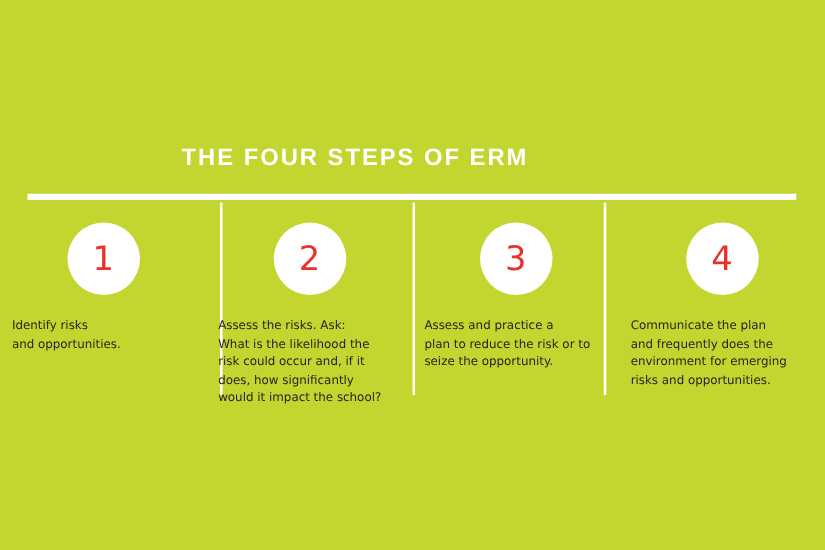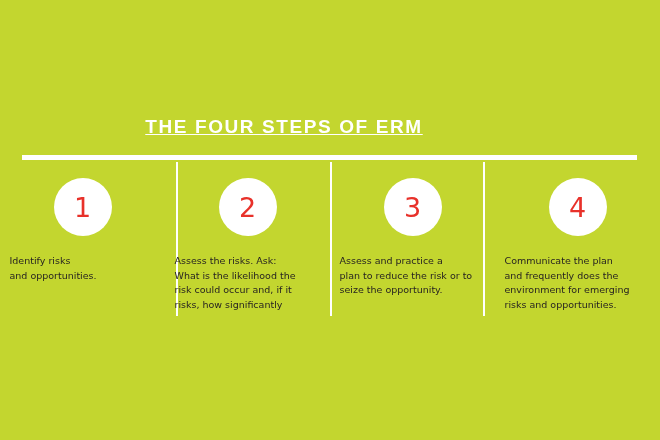--- a/index.html
+++ b/index.html
@@ -26,21 +26,20 @@
     left: 0;
     top: 115px;
     width: 568px;
     text-align: center;
     color: #ffffff;
     font-size: 19px;
     font-weight: bold;
     letter-spacing: 1.6px;
     line-height: 24px;
     white-space: nowrap;
-    text-decoration: underline;
   }
 
   
   .rule {
     position: absolute;
     left: 22px;
     top: 155px;
     width: 615px;
     height: 5px;
     background: #ffffff;
@@ -130,21 +129,22 @@
     </div>
 
     <div class="col">
       <div class="circle">
         <span class="circle-number">2</span>
       </div>
       <div class="step-text">
         <span class="line">Assess the risks. Ask:</span>
         <span class="line">What is the likelihood the</span>
         <span class="line">risk could occur and, if it</span>
-        <span class="line">risks, how significantly</span>
+        <span class="line">does, how significantly</span>
+        <span class="line">would it impact the school?</span>
       </div>
     </div>
 
     <div class="col">
       <div class="circle">
         <span class="circle-number">3</span>
       </div>
       <div class="step-text">
         <span class="line">Assess and practice a</span>
         <span class="line">plan to reduce the risk or to</span>

